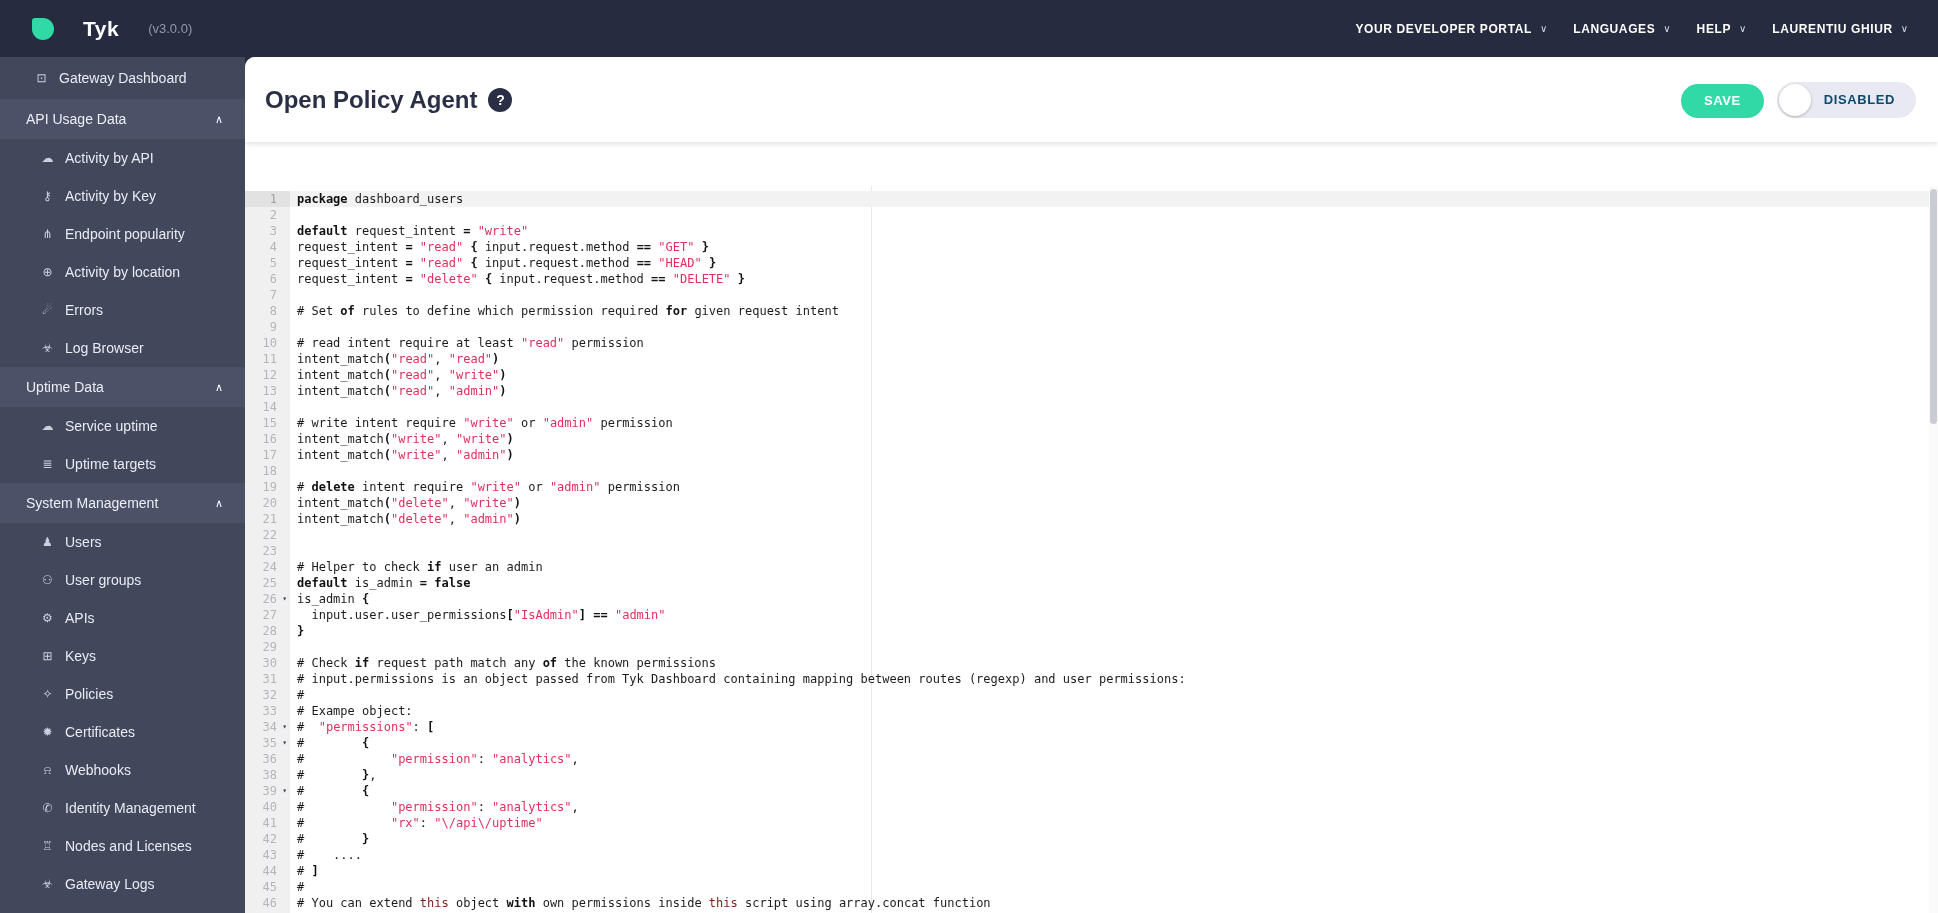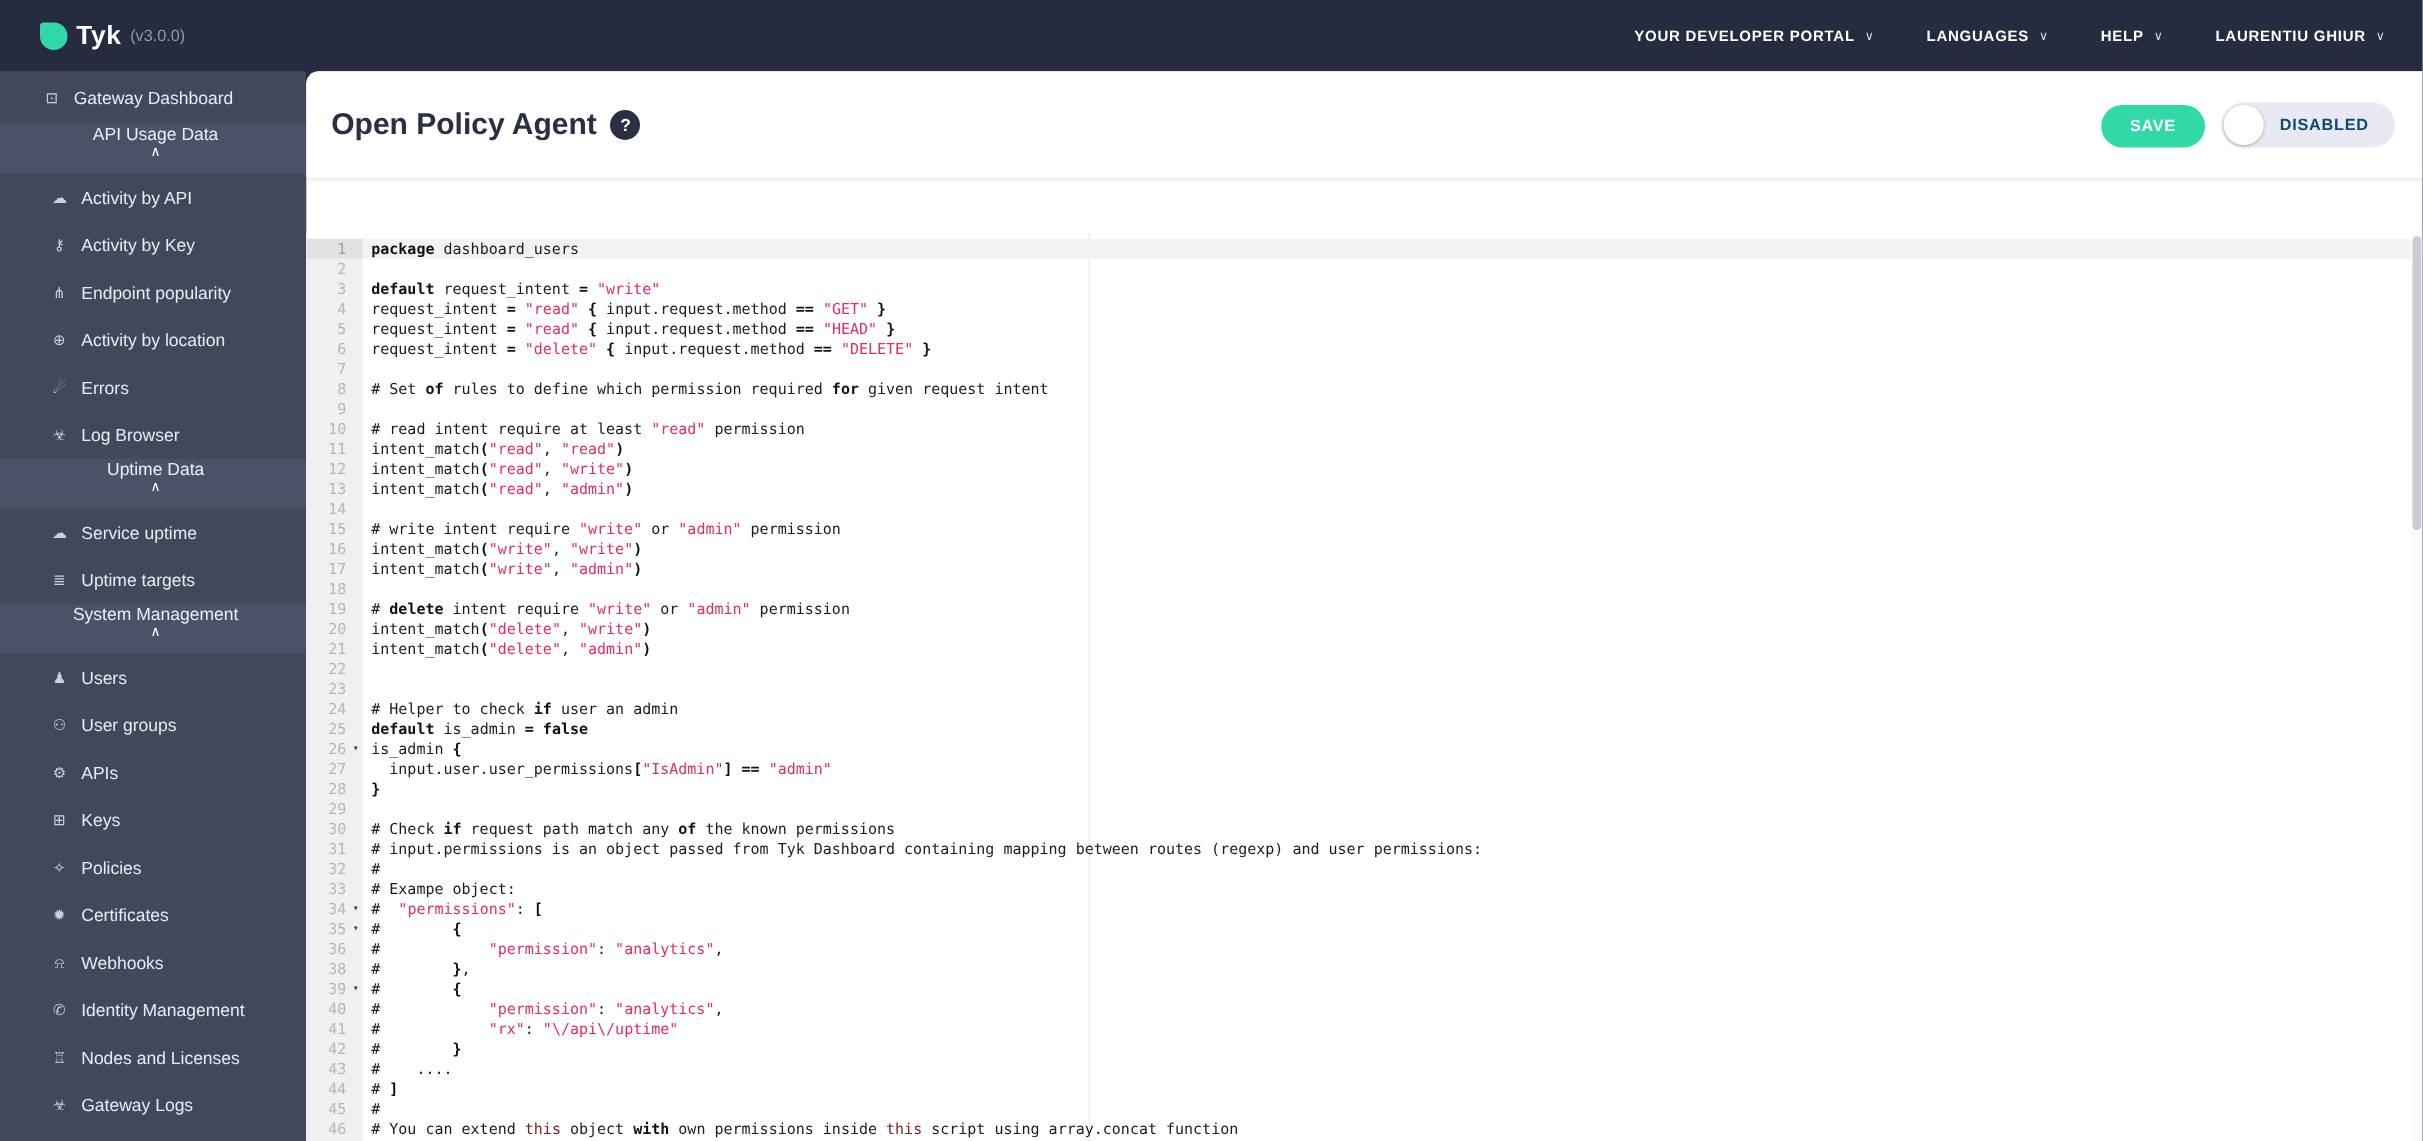--- a/index.html
+++ b/index.html
@@ -10,45 +10,45 @@
     background:#262b40;
   }
   .app { width:1938px; height:913px; display:flex; flex-direction:column; }
 
   
   .navbar {
     height:57px; flex:none; background:#262b40;
     display:flex; align-items:center; justify-content:space-between;
     padding:0 30px 0 32px;
   }
-  .brand { display:flex; align-items:center; }
+  .brand { display:flex; align-items:center;gap:22px; }
   .logo {
     width:22px; height:22px; background:#30d9a6;
     border-radius:3px 11px 11px 11px; margin-right:7px;
   }
   .brand-name { color:#ffffff; font-size:21px; font-weight:bold; letter-spacing:.5px; }
   .version { color:#9298ac; font-size:13px; margin-left:7px; }
-  .nav-right { display:flex; align-items:center; gap:42px; }
+  .nav-right { display:flex; align-items:center; gap:26px; }
   .menu { display:flex; align-items:center; gap:8px; cursor:pointer; }
   .menu .mlabel { color:#ffffff; font-size:12px; font-weight:bold; letter-spacing:.6px; }
   .menu .caret { color:#d6d9e2; font-size:10px; }
 
   
   .frame { flex:1; display:flex; min-height:0; }
   .sidebar { width:245px; flex:none; background:#42475c; overflow:hidden; }
   .side-link {
     height:42px; display:flex; align-items:center;
     padding-left:33px; color:#e9ebf2; font-size:14px; cursor:pointer;
   }
   .side-link.sub { height:38px; padding-left:39px; }
   .side-icon { width:17px; flex:none; text-align:center; font-size:12px; color:#ccd0dc; margin-right:9px; }
   .side-section {
     height:40px; background:#4c5168; display:flex; align-items:center;
-    justify-content:flex-start; padding:0 22px 0 26px;
-    color:#eceef4; font-size:14px; cursor:pointer;flex-direction:column;
+    justify-content:space-between; padding:0 22px 0 26px;
+    color:#eceef4; font-size:14px; cursor:pointer;
   }
   .side-section .scaret { color:#ffffff; font-size:11px; }
 
   .main-wrap { flex:1; min-width:0; background:#262b40; }
   .main {
     height:100%; background:#ffffff; border-top-left-radius:10px;
     display:flex; flex-direction:column; overflow:hidden;gap:44px;
   }
 
   

